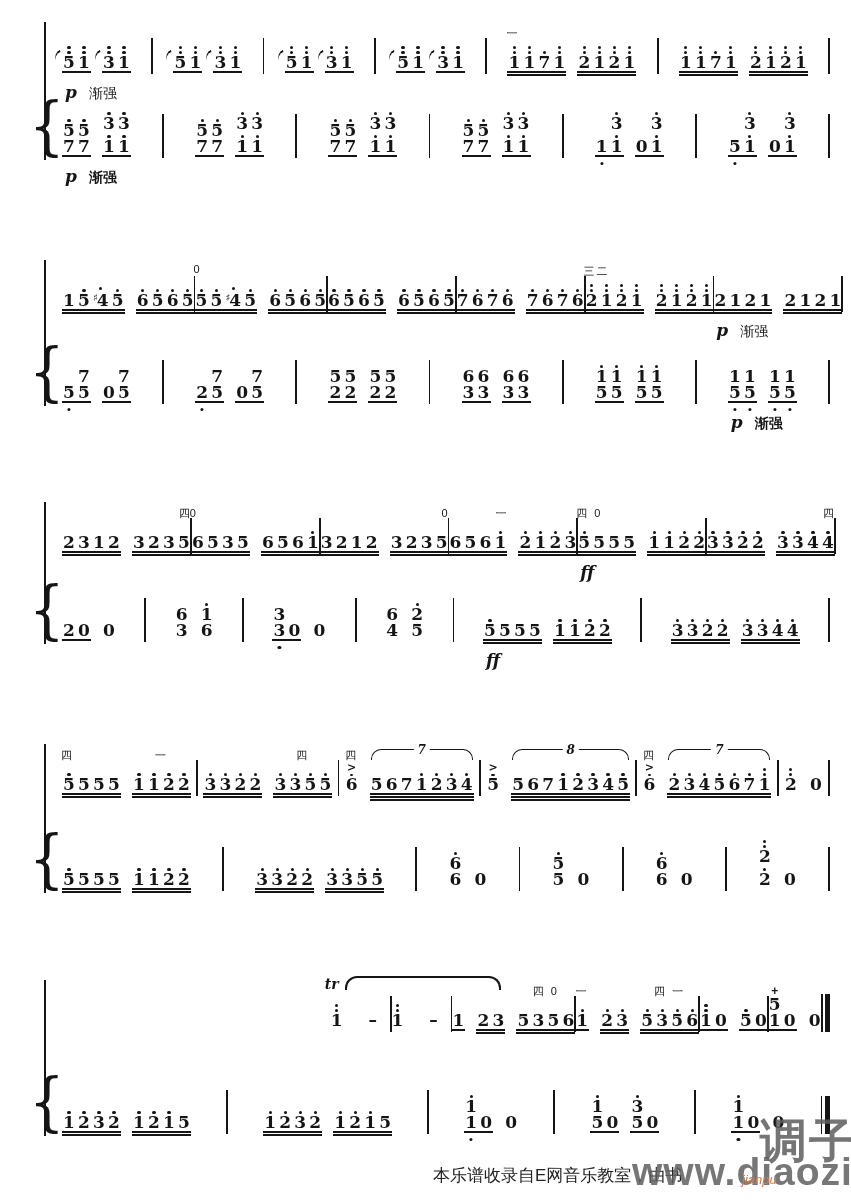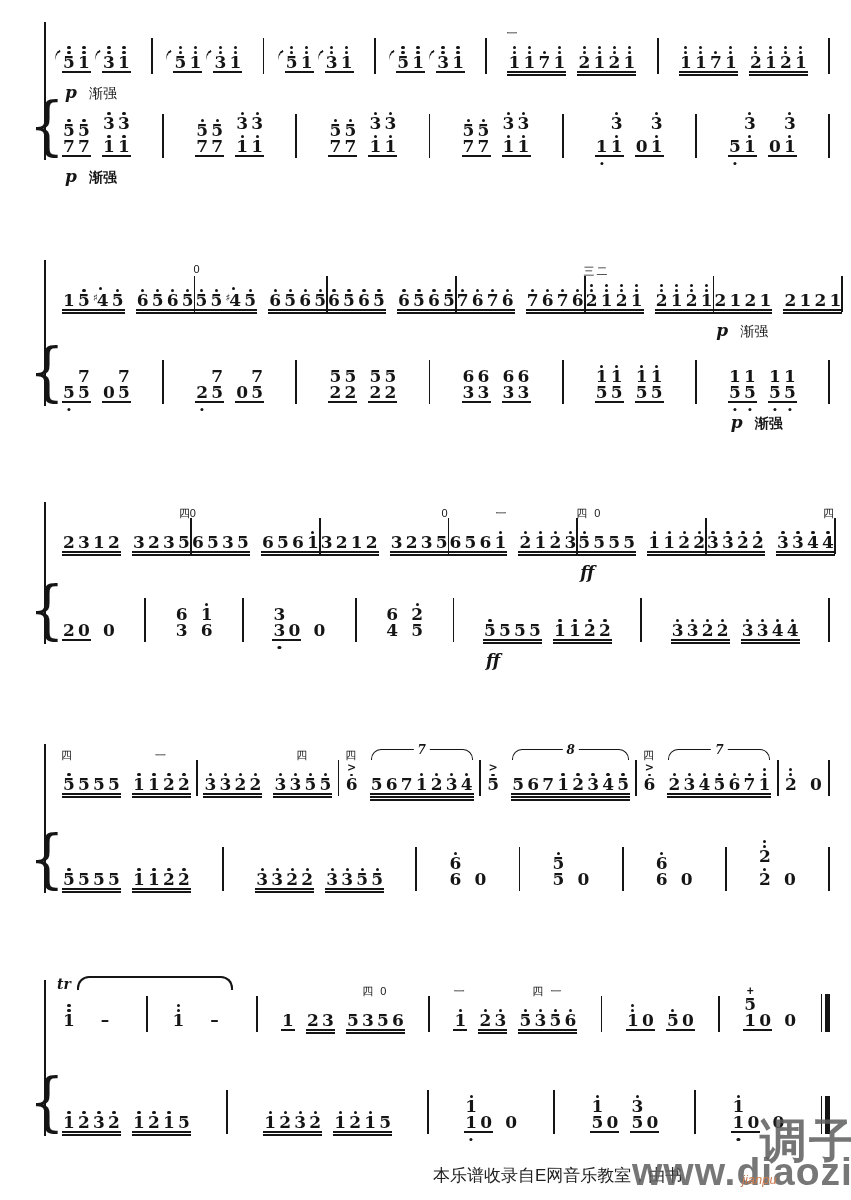--- a/index.html
+++ b/index.html
@@ -2367,21 +2367,21 @@
                 <div class="dg">0</div>
               </div>
             </div>
           </div>
           <div class="bar"></div>
         </div>
       </div>
       <div class="system" style="top: 978px; height: 177px;">
         <div class="sysline" style="height: 156px;"></div>
         <div class="curl" style="top: 96px;">{</div>
-        <div class="ln" style="top: 0px;">
+        <div class="ln" style="top: 0px; justify-content: flex-end;">
           <div class="ms">
             <div class="grp">
               <div class="trl">tr</div>
               <div class="trarc"></div>
               <div class="nt">
                 <div class="da">
                   <div class="dot"></div>
                   <div class="dot"></div>
                 </div>
                 <div class="dg">1</div>

